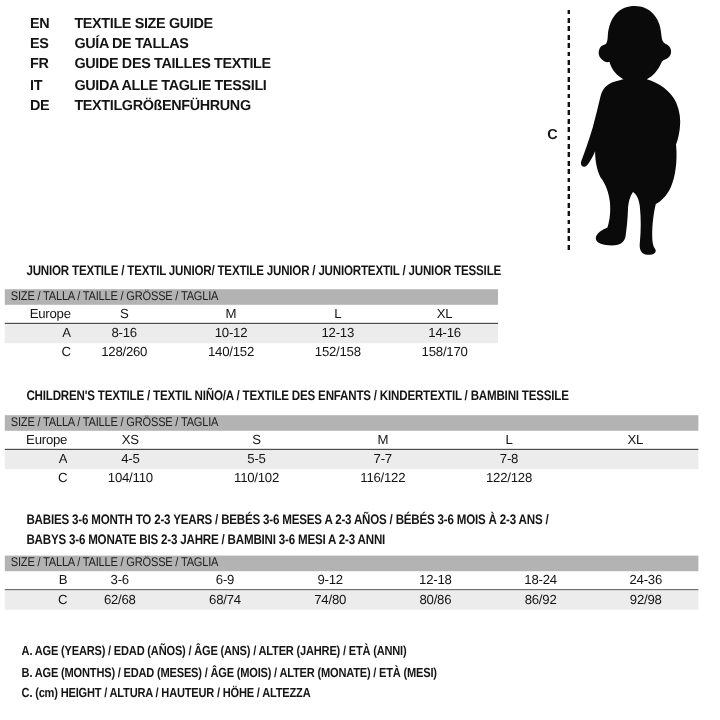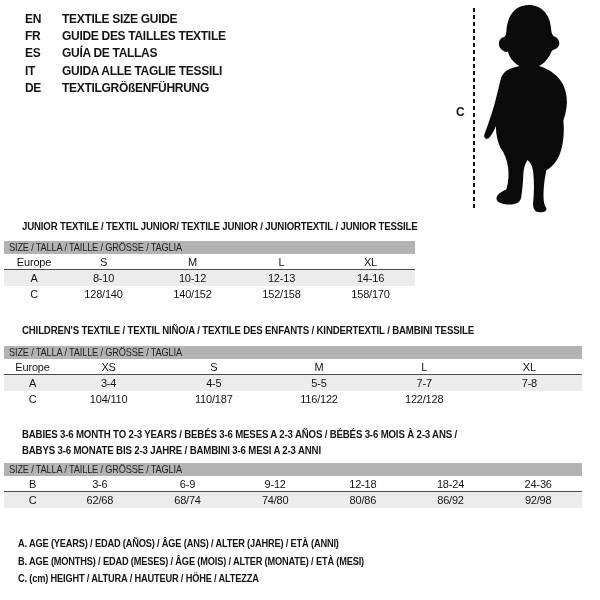--- a/index.html
+++ b/index.html
@@ -29,46 +29,46 @@
   .t1 { width:411px; }
   .t2, .t3 { width:578px; }
   .size-bar { height:13px; background:#b3b3b3; color:#222; font-size:10.5px; line-height:13px;
               padding-left:5px; overflow:hidden; }
   .size-bar span { display:inline-block; transform:scaleX(0.88); transform-origin:0 50%; white-space:nowrap; letter-spacing:-0.2px; }
   .trow { display:grid; height:16px; font-size:11px; line-height:16px; letter-spacing:-0.2px; }
   .t1 .trow { grid-template-columns:55px repeat(4,1fr); }
   .t2 .trow { grid-template-columns:52px repeat(5,1fr); }
   .t3 .trow { grid-template-columns:52px repeat(6,1fr); }
   .cell { text-align:center; overflow:hidden; white-space:nowrap; }
-  .cell-label { text-align:center; padding-left:5px; }
+  .cell-label { text-align:right; padding-left:5px; }
   .row-first { border-bottom:1px solid #4d4d4d; }
   .row-alt { background:#ececec; }
 
   
   .footnotes { position:absolute; left:18px; top:535px; }
   .footnote-line { font-weight:bold; font-size:11px; line-height:17.5px; letter-spacing:-0.2px;
                    white-space:nowrap; transform:scaleX(0.84); transform-origin:0 50%; }
 </style>
 </head>
 <body>
 
 <div class="page">
 
   <div class="lang-block">
     <div class="lang-row">
       <span class="lang-code">EN</span>
       <span class="lang-text">TEXTILE SIZE GUIDE</span>
     </div>
     <div class="lang-row">
+      <span class="lang-code">ES</span>
+      <span class="lang-text">GUÍA DE TALLAS</span>
+    </div>
+    <div class="lang-row">
       <span class="lang-code">FR</span>
       <span class="lang-text">GUIDE DES TAILLES TEXTILE</span>
-    </div>
-    <div class="lang-row">
-      <span class="lang-code">ES</span>
-      <span class="lang-text">GUÍA DE TALLAS</span>
     </div>
     <div class="lang-row">
       <span class="lang-code">IT</span>
       <span class="lang-text">GUIDA ALLE TAGLIE TESSILI</span>
     </div>
     <div class="lang-row">
       <span class="lang-code">DE</span>
       <span class="lang-text">TEXTILGRÖßENFÜHRUNG</span>
     </div>
   </div>
@@ -128,28 +128,28 @@
     </div>
     <div class="trow row-first">
       <div class="cell cell-label">Europe</div>
       <div class="cell">S</div>
       <div class="cell">M</div>
       <div class="cell">L</div>
       <div class="cell">XL</div>
     </div>
     <div class="trow row-alt">
       <div class="cell cell-label">A</div>
-      <div class="cell">8-10</div>
+      <div class="cell">8-16</div>
       <div class="cell">10-12</div>
       <div class="cell">12-13</div>
       <div class="cell">14-16</div>
     </div>
     <div class="trow">
       <div class="cell cell-label">C</div>
-      <div class="cell">128/140</div>
+      <div class="cell">128/260</div>
       <div class="cell">140/152</div>
       <div class="cell">152/158</div>
       <div class="cell">158/170</div>
     </div>
   </div>
 
   <div class="section-title" style="top:322px;">CHILDREN'S TEXTILE / TEXTIL NIÑO/A / TEXTILE DES ENFANTS / KINDERTEXTIL / BAMBINI TESSILE</div>
   <div class="size-table t2" style="top:346px;">
     <div class="size-bar">
       <span>SIZE / TALLA / TAILLE / GRÖSSE / TAGLIA</span>
@@ -157,30 +157,29 @@
     <div class="trow row-first">
       <div class="cell cell-label">Europe</div>
       <div class="cell">XS</div>
       <div class="cell">S</div>
       <div class="cell">M</div>
       <div class="cell">L</div>
       <div class="cell">XL</div>
     </div>
     <div class="trow row-alt">
       <div class="cell cell-label">A</div>
-      <div class="cell">3-4</div>
       <div class="cell">4-5</div>
       <div class="cell">5-5</div>
       <div class="cell">7-7</div>
       <div class="cell">7-8</div>
     </div>
     <div class="trow">
       <div class="cell cell-label">C</div>
       <div class="cell">104/110</div>
-      <div class="cell">110/187</div>
+      <div class="cell">110/102</div>
       <div class="cell">116/122</div>
       <div class="cell">122/128</div>
     </div>
   </div>
 
   <div class="section-title" style="top:426px;">BABIES 3-6 MONTH TO 2-3 YEARS / BEBÉS 3-6 MESES A 2-3 AÑOS / BÉBÉS 3-6 MOIS À 2-3 ANS /</div>
   <div class="section-title" style="top:442px;">BABYS 3-6 MONATE BIS 2-3 JAHRE / BAMBINI 3-6 MESI A 2-3 ANNI</div>
   <div class="size-table t3" style="top:463px;">
     <div class="size-bar">
       <span>SIZE / TALLA / TAILLE / GRÖSSE / TAGLIA</span>

